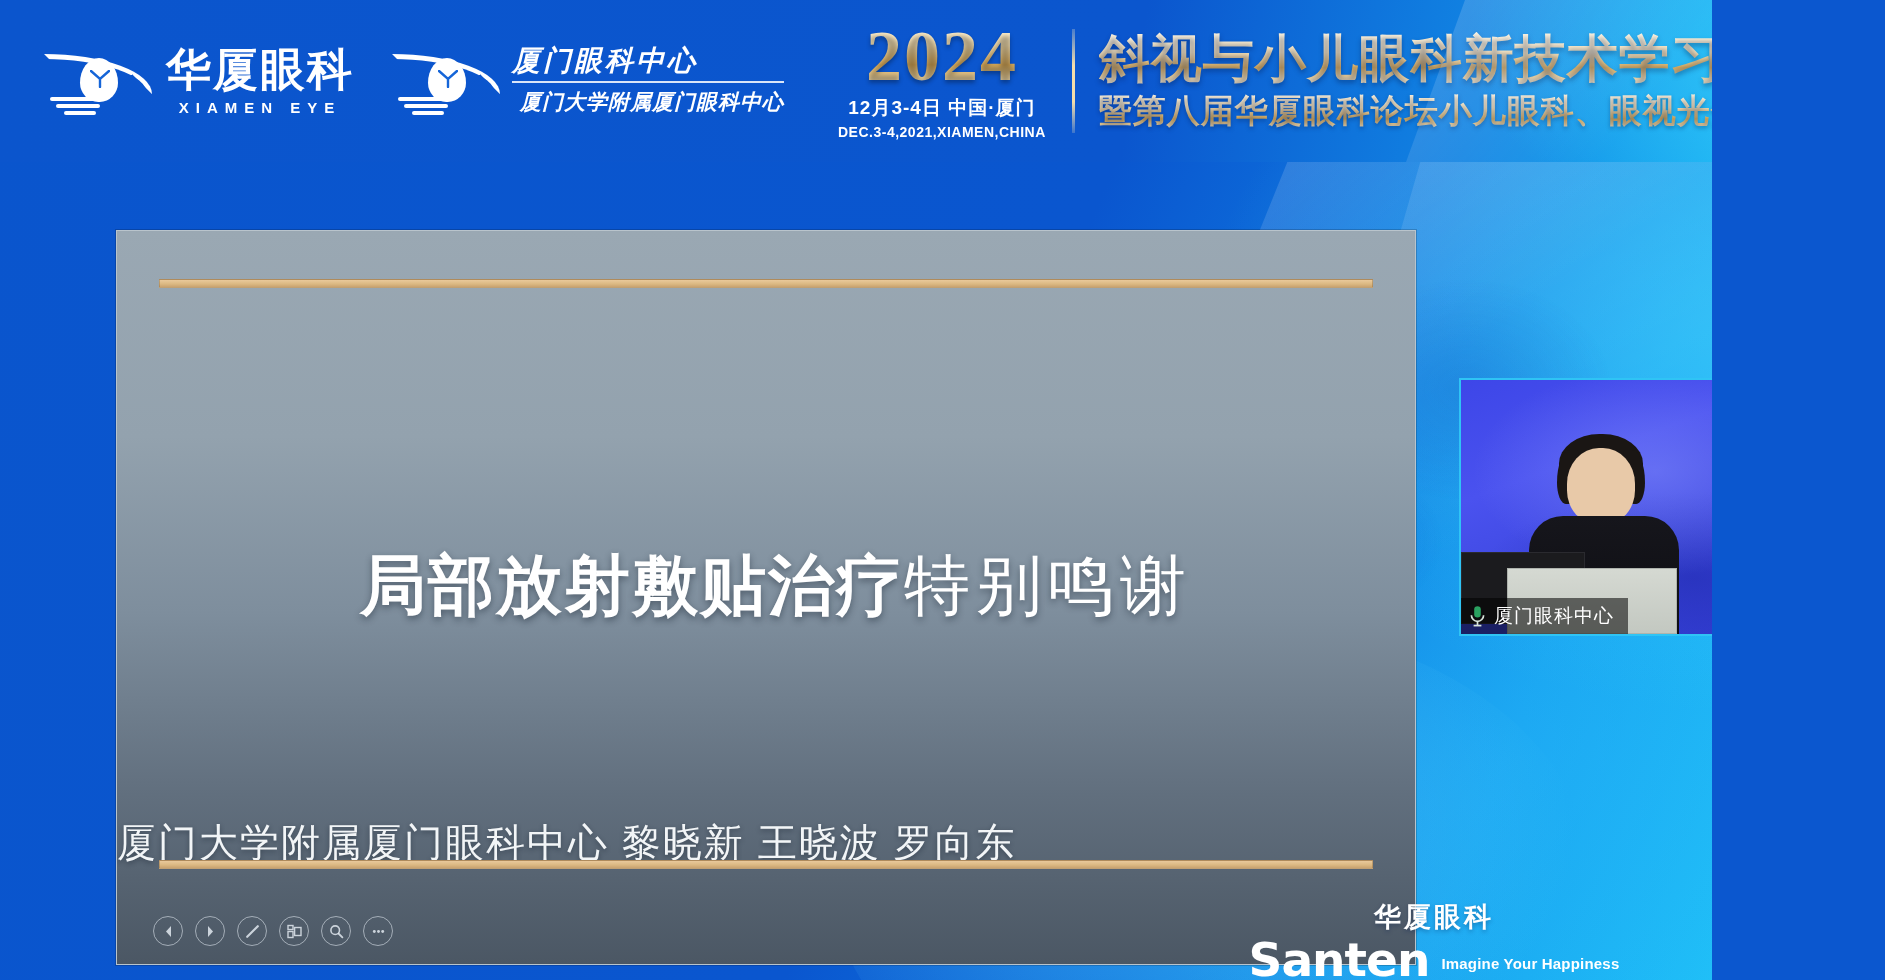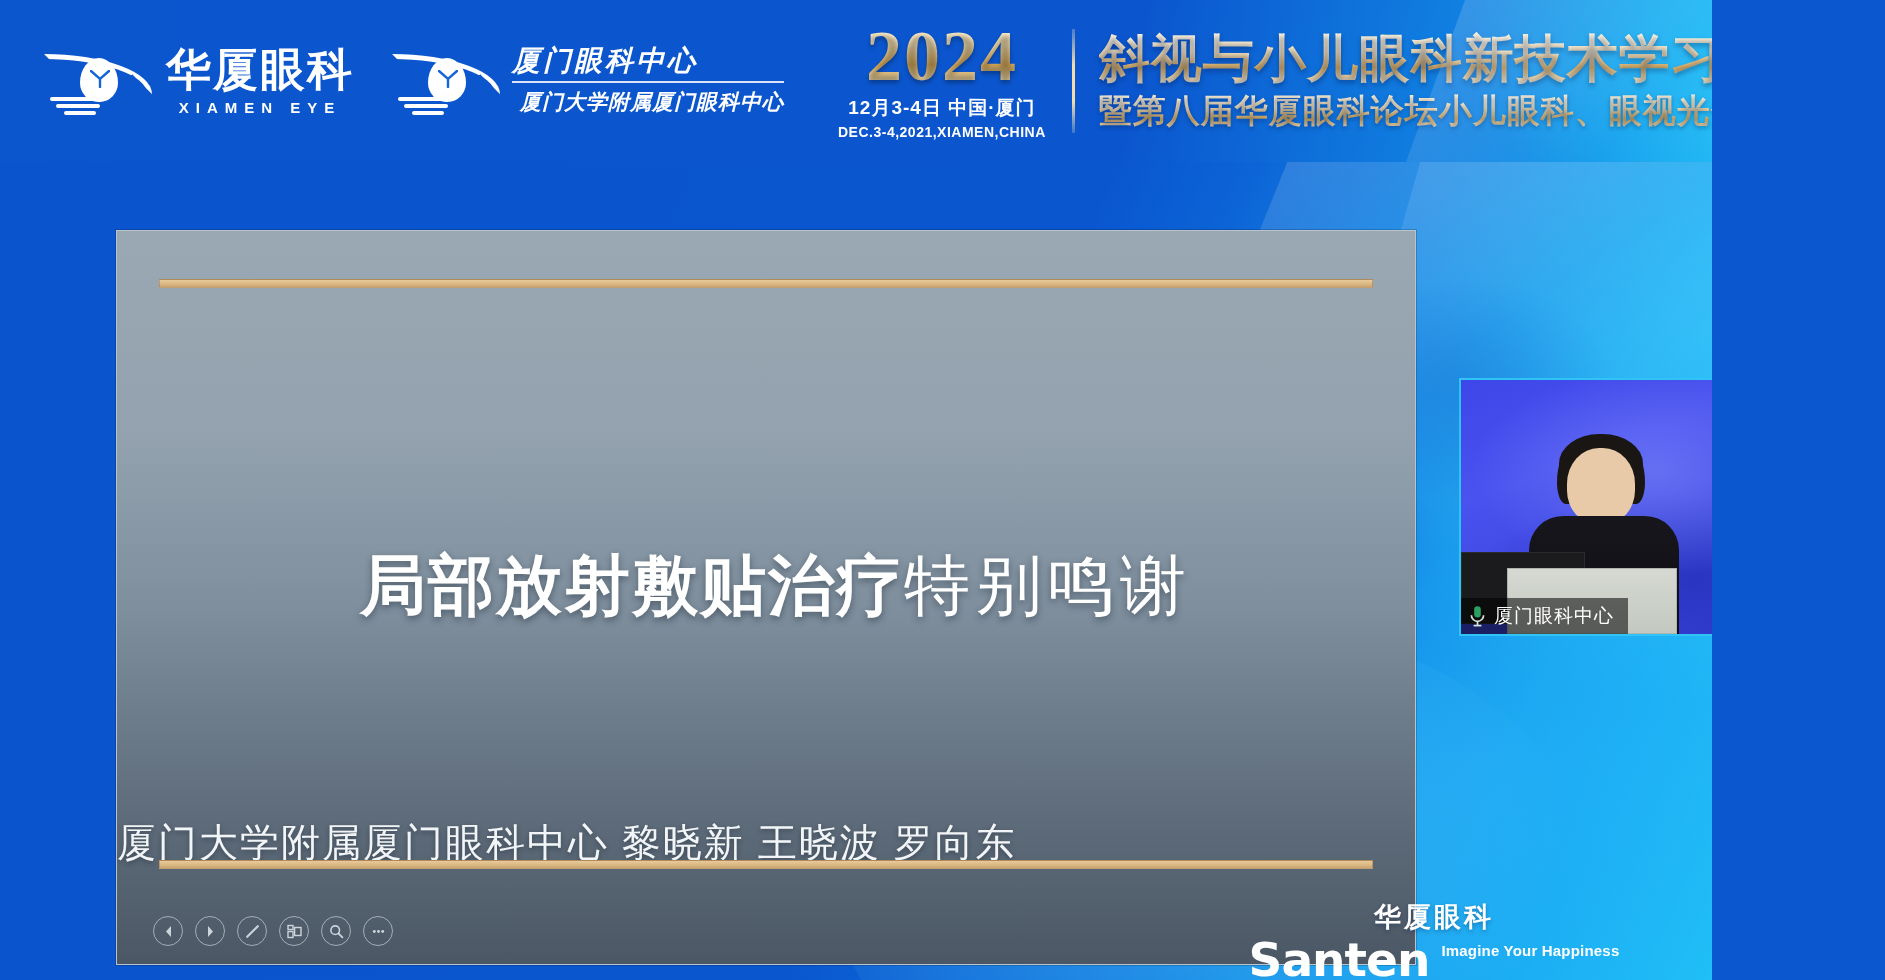--- a/index.html
+++ b/index.html
@@ -201,21 +201,21 @@
   }
   #video-label .mic{ width:17px; height:22px; position:relative; }
 
   
   #sponsor{ position:absolute; right:88px; bottom:0px; text-align:center; width:380px; }
   #sponsor-label{ color:#fff; font-size:27px; font-weight:700; letter-spacing:3px;
                   text-shadow:0 2px 4px rgba(0,30,80,.35); }
   #sponsor-logo{ display:flex; align-items:flex-end; justify-content:center; gap:12px; margin-top:6px; }
   #sponsor-name{ color:#fff; font-size:47px; font-weight:700; letter-spacing:-1px; line-height:.82;
                  font-family:"DejaVu Sans",sans-serif; }
-  #sponsor-tagline{ color:#fff; font-size:15px; font-weight:700; letter-spacing:.2px; padding-bottom:21px; }
+  #sponsor-tagline{ color:#fff; font-size:15px; font-weight:700; letter-spacing:.2px; padding-bottom:8px; }
 </style>
 </head>
 <body>
 
 <div id="stage">
 
   <div class="swoosh sw1"></div>
   <div class="swoosh sw2"></div>
   <div class="globe"></div>
   <div class="swoosh sw3"></div>

